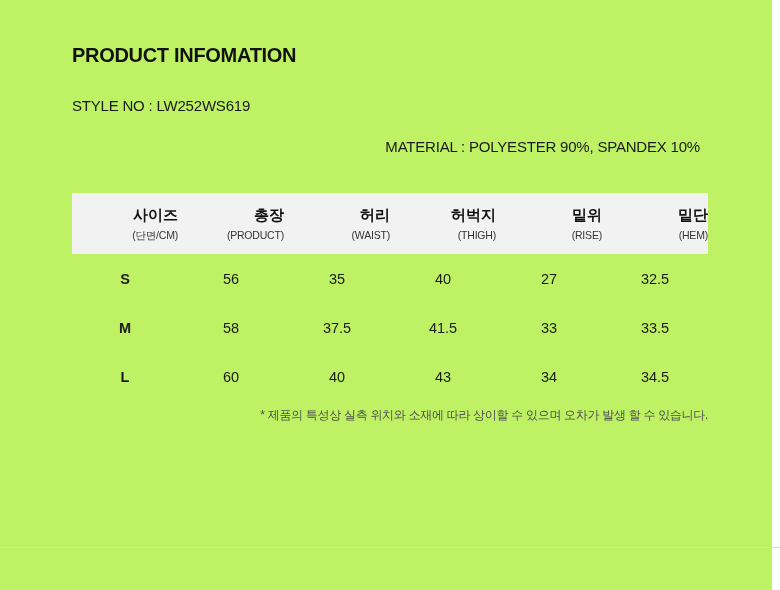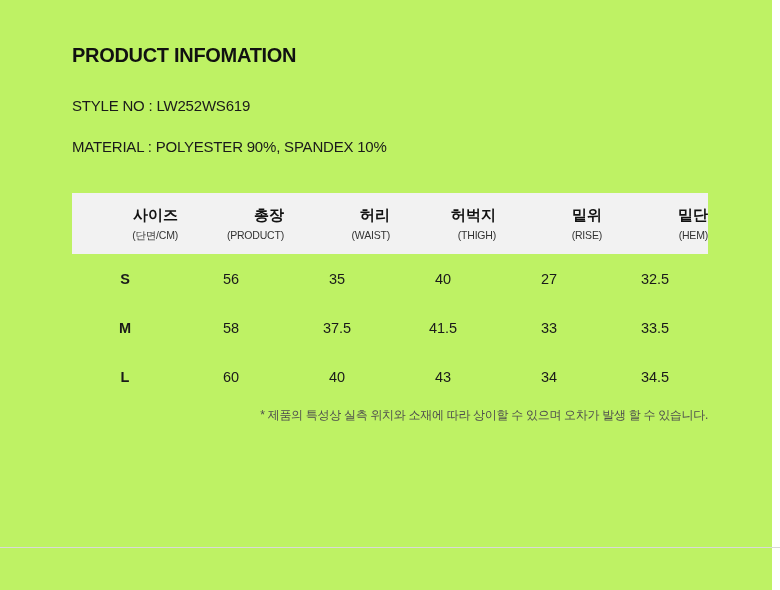--- a/index.html
+++ b/index.html
@@ -32,21 +32,21 @@
     margin: 0 0 30px 0;
     color: #111111;
   }
   .info-line {
     font-size: 15px;
     font-weight: normal;
     letter-spacing: -0.2px;
     margin: 0 0 24px 0;
     color: #1a1a1a;
   }
-  .info-line:last-of-type { margin-bottom: 0; }
+  .info-line:last-of-type { margin-bottom: 0; text-align: right; }
 
   .table-wrap {
     margin-top: 38px;
     width: 636px;
   }
   table.size-table {
     width: 100%;
     border-collapse: collapse;
     table-layout: fixed;
   }

